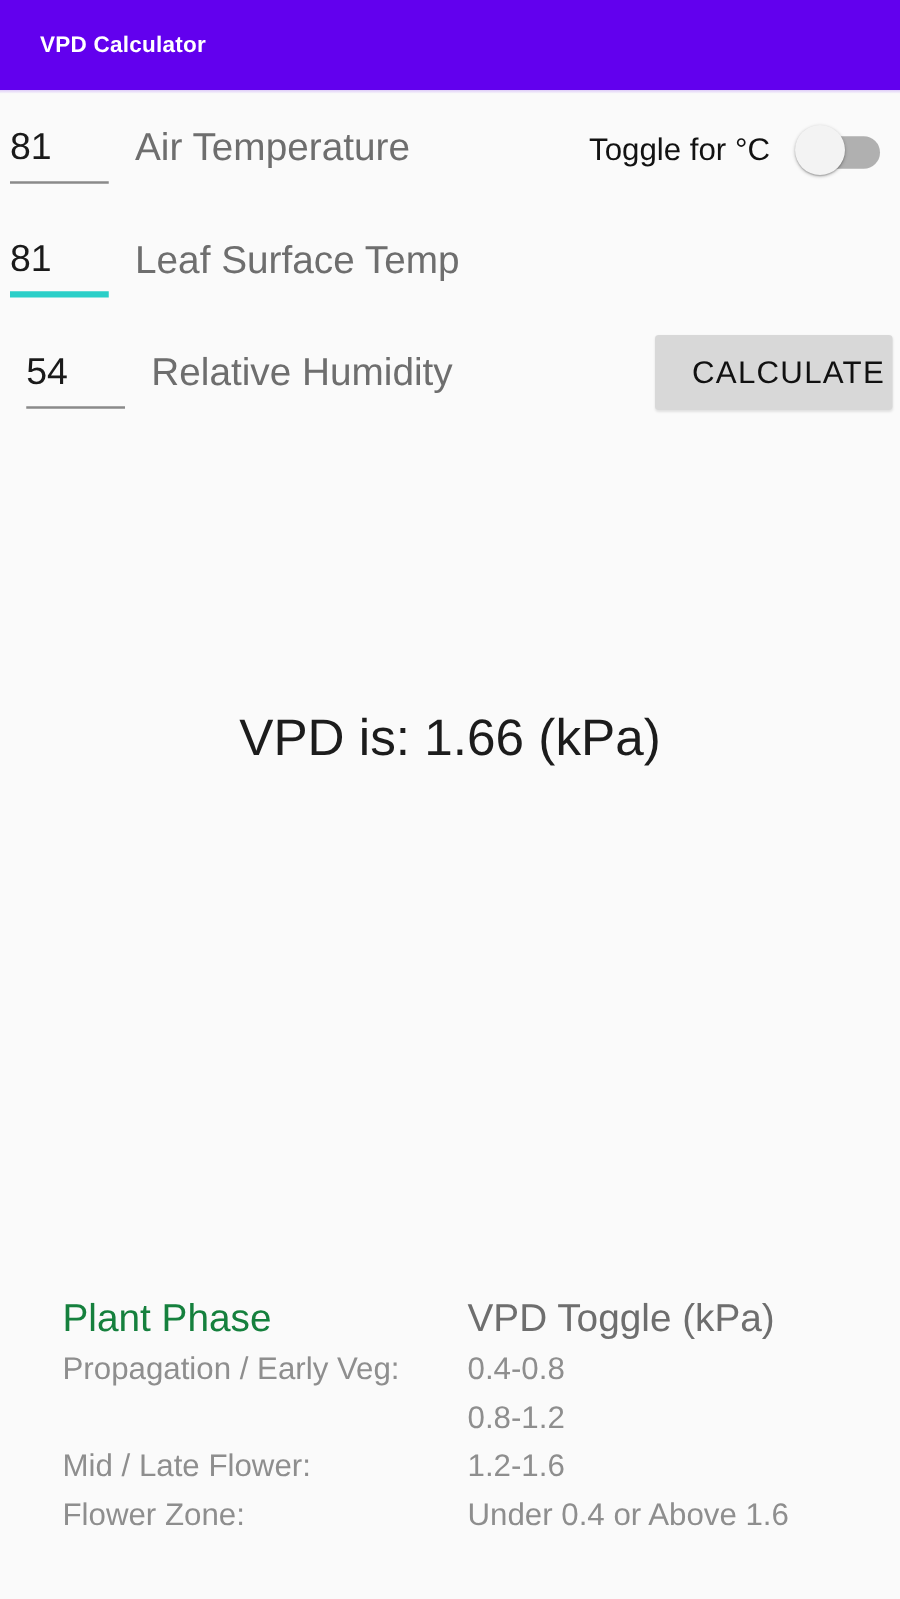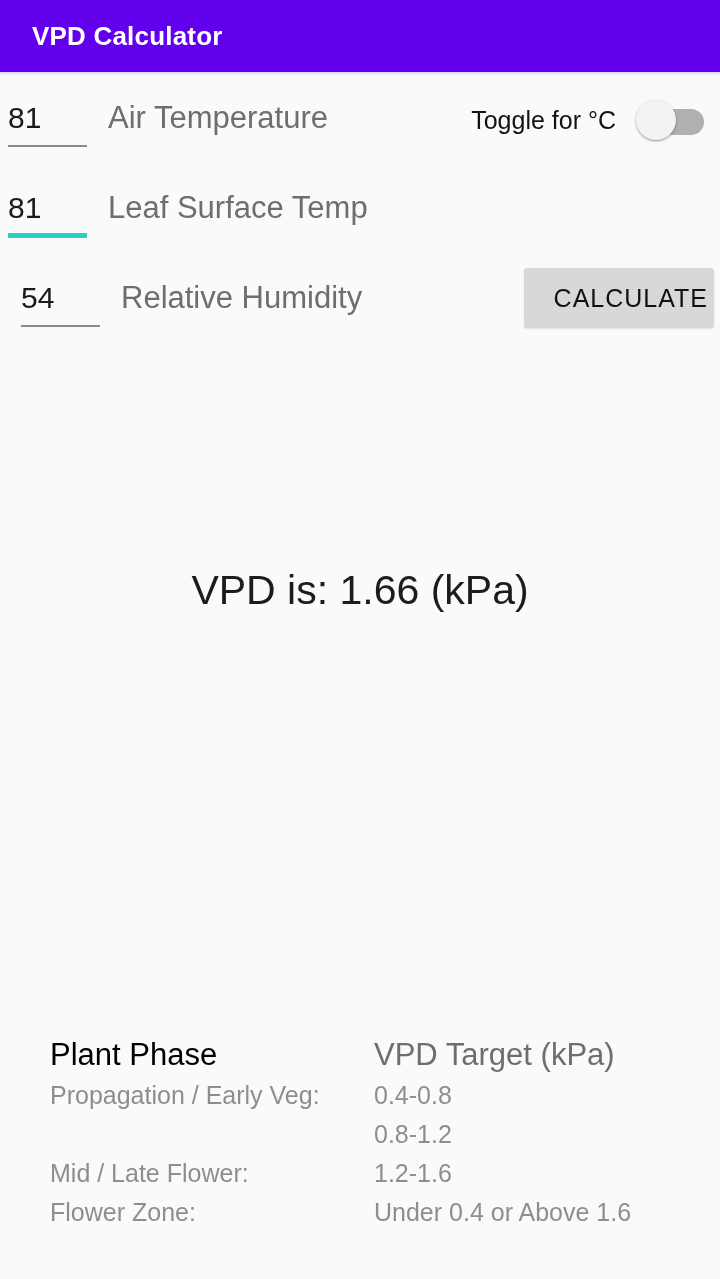--- a/index.html
+++ b/index.html
@@ -24,21 +24,21 @@
     height: 72px;
     background: #6200ee;
     box-sizing: border-box;
   }
   .appbar-title {
     position: absolute;
     left: 32px;
     top: 50%;
     transform: translateY(-50%);
     color: #ffffff;
-    font-size: 26px;
+    font-size: 18px;
     font-weight: bold;
     letter-spacing: 0.2px;
     white-space: nowrap;
   }
   .appbar-shadow {
     position: absolute;
     top: 72px; left: 0;
     width: 720px;
     height: 3px;
     background: linear-gradient(to bottom, rgba(98,0,238,0.18), rgba(98,0,238,0));
@@ -184,21 +184,21 @@
   }
   .table-head {
     position: relative;
     height: 44px;
   }
   .th-phase {
     position: absolute;
     left: 0;
     top: 0;
     font-size: 31px;
-    color: #000000;
+    color: #15803d;
     white-space: nowrap;
   }
   .th-target {
     position: absolute;
     left: 324px;
     top: 0;
     font-size: 31px;
     color: #6e6e6e;
     white-space: nowrap;
   }
@@ -262,21 +262,21 @@
 </div>
 
 <button class="calc-button">CALCULATE</button>
 
 <div class="result">VPD is: 1.66 (kPa)</div>
 
 <div class="phase-table">
 
   <div class="table-head">
     <span class="th-phase">Plant Phase</span>
-    <span class="th-target">VPD Target (kPa)</span>
+    <span class="th-target">VPD Toggle (kPa)</span>
   </div>
 
   <div class="table-row">
     <span class="td-phase">Propagation / Early Veg:</span>
     <span class="td-target">0.4-0.8</span>
   </div>
 
   <div class="table-row">
     <span class="td-target">0.8-1.2</span>
   </div>

